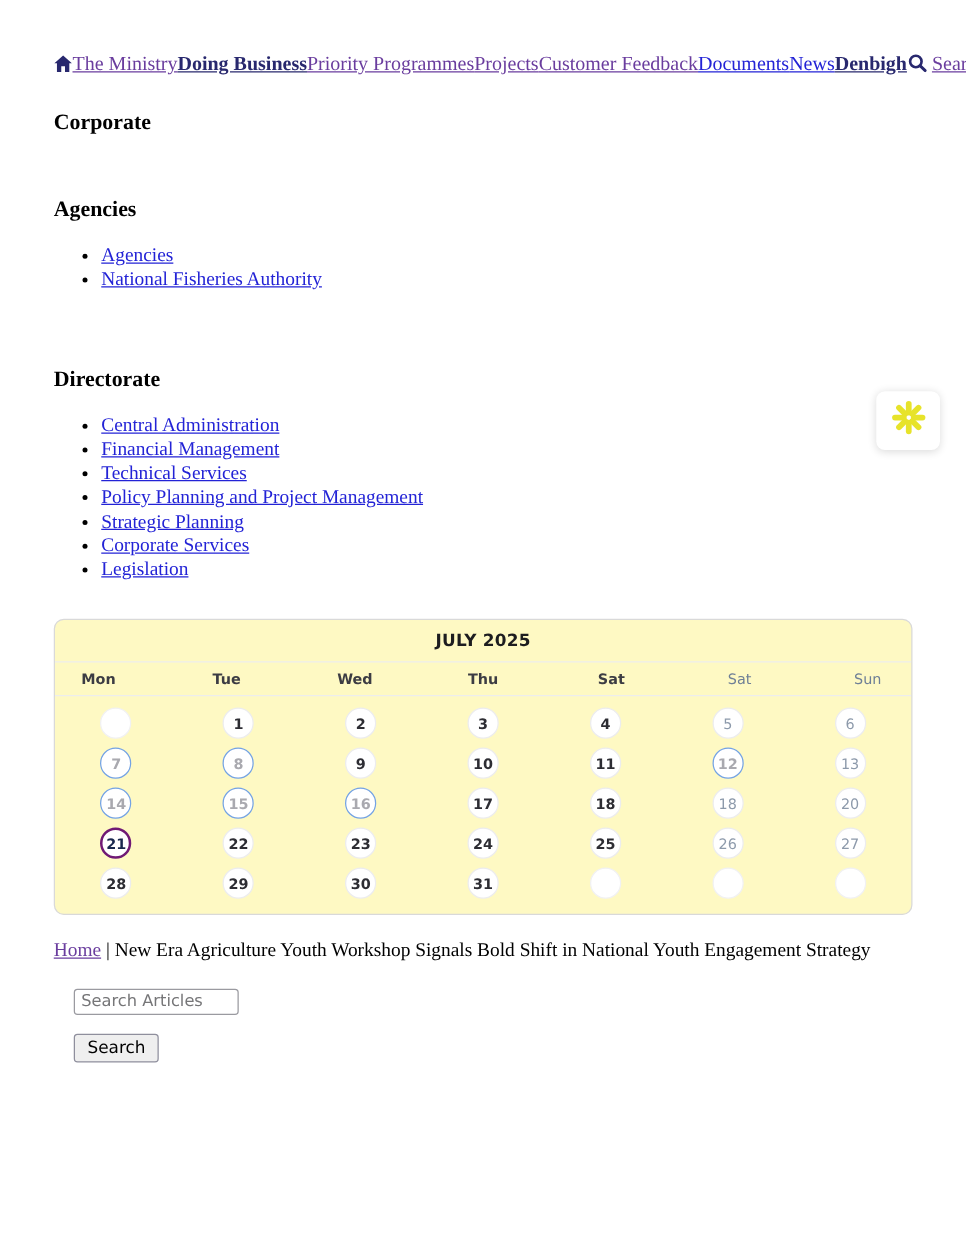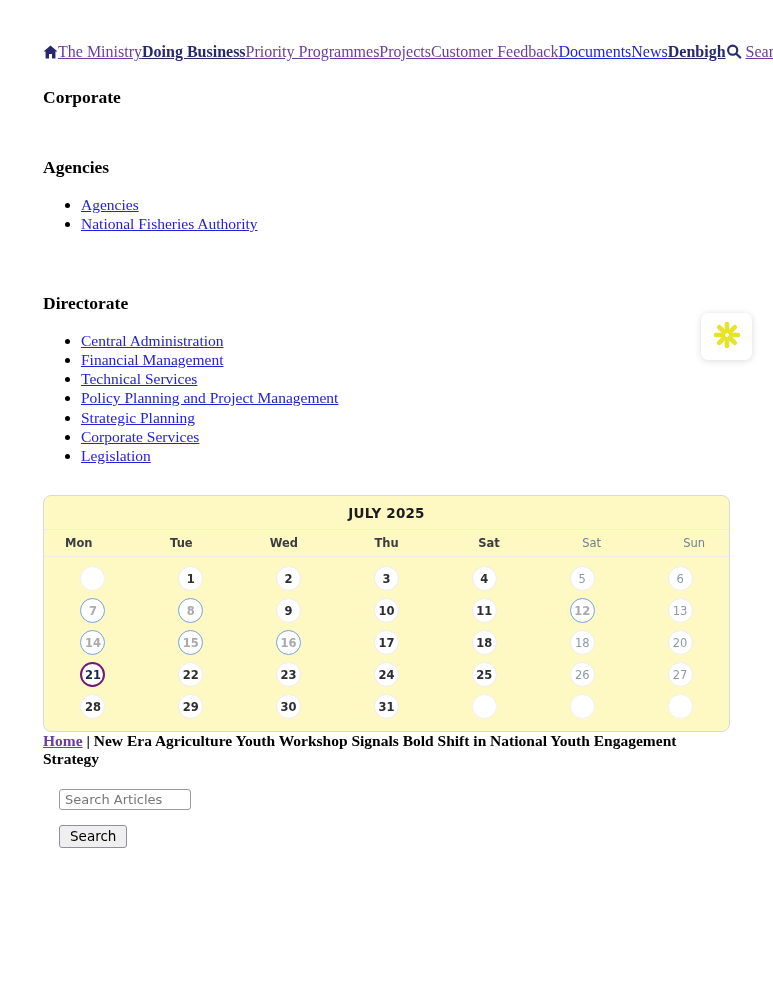--- a/index.html
+++ b/index.html
@@ -54,21 +54,21 @@
     border: 1px solid #ececee; background: #fff;
     display: flex; align-items: center; justify-content: center;
     font-size: 11.5px; font-weight: 600; color: #2d2d33; box-sizing: border-box;
   }
   .day-circle.s-weekend { color: #8d9aab; font-weight: 500; }
   .day-circle.s-event   { border: 1.5px solid #74a3e4; color: #a9a9af; }
   .day-circle.s-today   { border: 2px solid #701a75; color: #19274d; font-weight: 700; }
   .day-circle.s-empty   { border-color: #f1f1f3; }
 
   
-  .breadcrumb { margin-top: 0; font-size: 15.5px; font-weight: bold; }
+  .breadcrumb { margin-top: 20px; font-size: 15.5px; }
   .breadcrumb a { color: #6a3d9e; text-decoration: underline; }
 
   
   .article-search { margin: 21px 0 0 16px; }
   .article-search input {
     width: 120px; height: 17px; padding: 1px 5px;
     border: 1px solid #9a9aa0; border-radius: 3px;
     font-family: "DejaVu Sans", sans-serif; font-size: 13px; color: #000;
   }
   .article-search input::placeholder { color: #767678; opacity: 1; }

